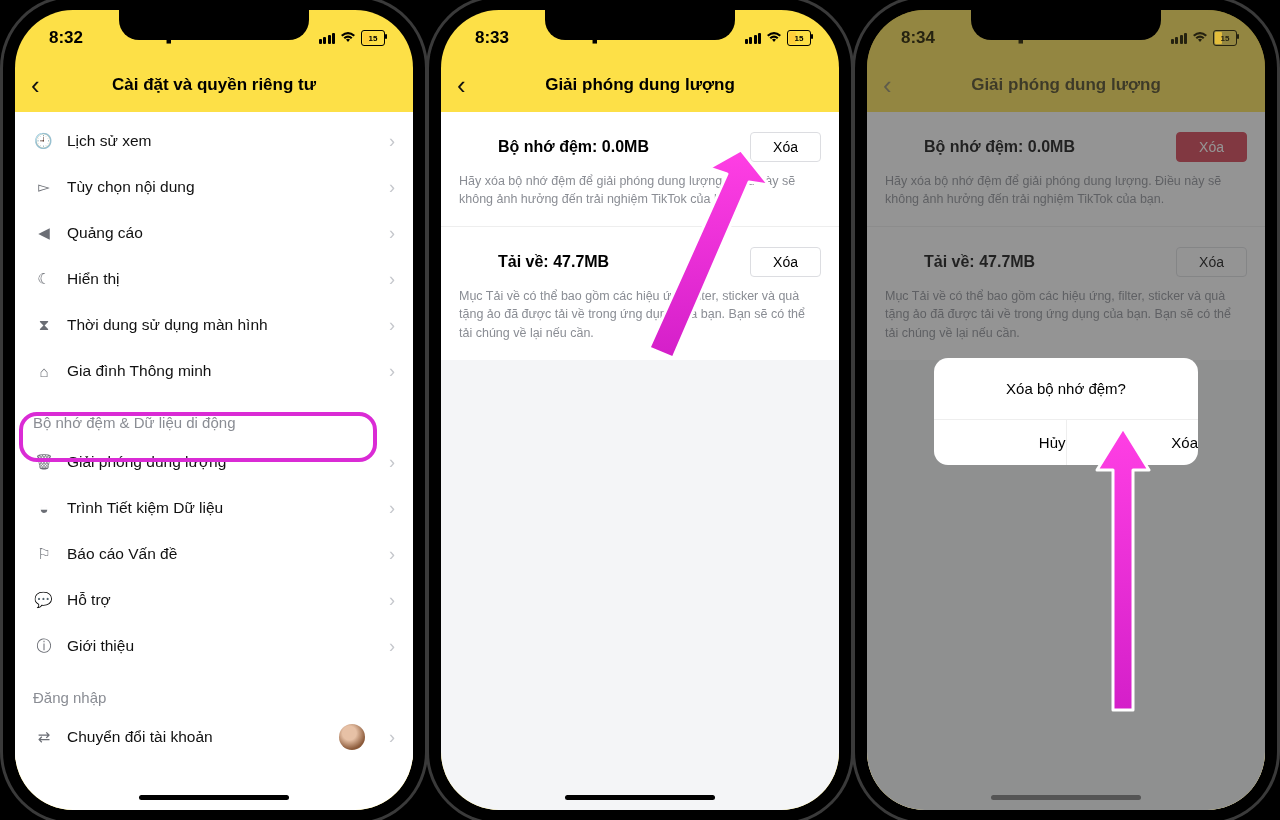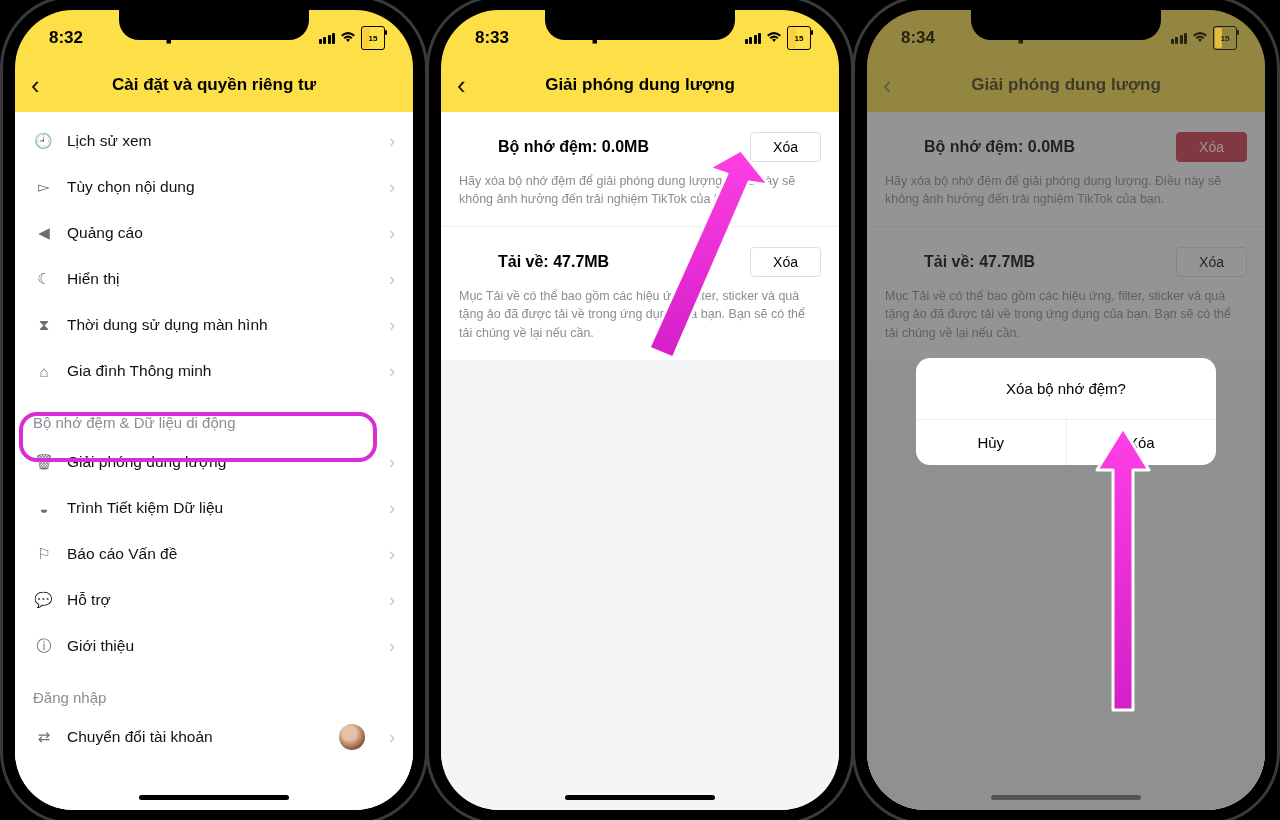--- a/index.html
+++ b/index.html
@@ -45,21 +45,21 @@
     position: absolute; top: 0; left: 0; right: 0; height: 48px;
     display: flex; align-items: center; justify-content: space-between;
     padding: 8px 28px 0 34px; font-weight: 600; font-size: 17px; z-index: 40;
   }
   .status-right { display: flex; align-items: center; gap: 5px; font-size: 12px; }
   .bars { display: inline-flex; gap: 1.5px; align-items: flex-end; }
   .bars span { width: 3px; background: #000; display: inline-block; border-radius: 1px; }
   .bars span:nth-child(1){height:5px} .bars span:nth-child(2){height:7px}
   .bars span:nth-child(3){height:9px} .bars span:nth-child(4){height:11px}
   .wifi-icon { font-size: 14px; }
-  .batt { width: 24px; height: 24px; border: 1.2px solid #000; border-radius: 3px; position: relative; display:flex; align-items:center; justify-content:center; font-size:8px; font-weight:700; }
+  .batt { width: 24px; height: 16px; border: 1.2px solid #000; border-radius: 3px; position: relative; display:flex; align-items:center; justify-content:center; font-size:8px; font-weight:700; }
   .batt::after { content:""; position:absolute; right:-3px; top:3px; width:2px; height:5px; background:#000; border-radius:1px; }
   .batt.y { border-color:#000; }
   .batt.y .fill { position:absolute; left:1px; top:1px; bottom:1px; width:30%; background:#ffcf3a; border-radius:1px; z-index:-1; }
   .batt .num { position: relative; z-index:1; }
   
   .header {
     position: absolute; top: 48px; left: 0; right: 0; height: 54px;
     display: flex; align-items: center; justify-content: center;
     font-weight: 700; font-size: 17px;
   }
@@ -99,25 +99,25 @@
   .btn.red { background:#d63447; color:#fff; border-color:#d63447; }
   .desc { font-size: 12.5px; color:#8a8d94; line-height:1.45; margin-top:10px; }
   
   .arrow { position:absolute; z-index:60; pointer-events:none; }
   
   .overlay {
     position:absolute; inset:0; background: rgba(60,60,60,0.55); z-index:20;
   }
   .modal {
     position:absolute; left:50%; transform:translateX(-50%);
-    top: 348px; width: 300px; background:#fff; border-radius:14px; z-index:25; overflow:hidden;
+    top: 348px; width: 264px; background:#fff; border-radius:14px; z-index:25; overflow:hidden;
   }
   .modal-title { text-align:center; padding: 22px 10px; font-size:15px; font-weight:500; }
   .modal-btns { display:flex; border-top:1px solid #eee; }
-  .modal-btns div { flex:1; text-align:center; padding:14px 8px; font-size:15px; }
+  .modal-btns div { flex:1; text-align:right; padding:14px 0; font-size:15px; }
   .modal-btns div + div { border-left:1px solid #eee; }
   .phone3 .status, .phone3 .header { opacity: 0.75; }
   .phone3 .back { color: #666; }
 </style>
 </head>
 <body>
 
 <div class="phone phone1">
   <div class="notch"></div>
   <div class="status">

